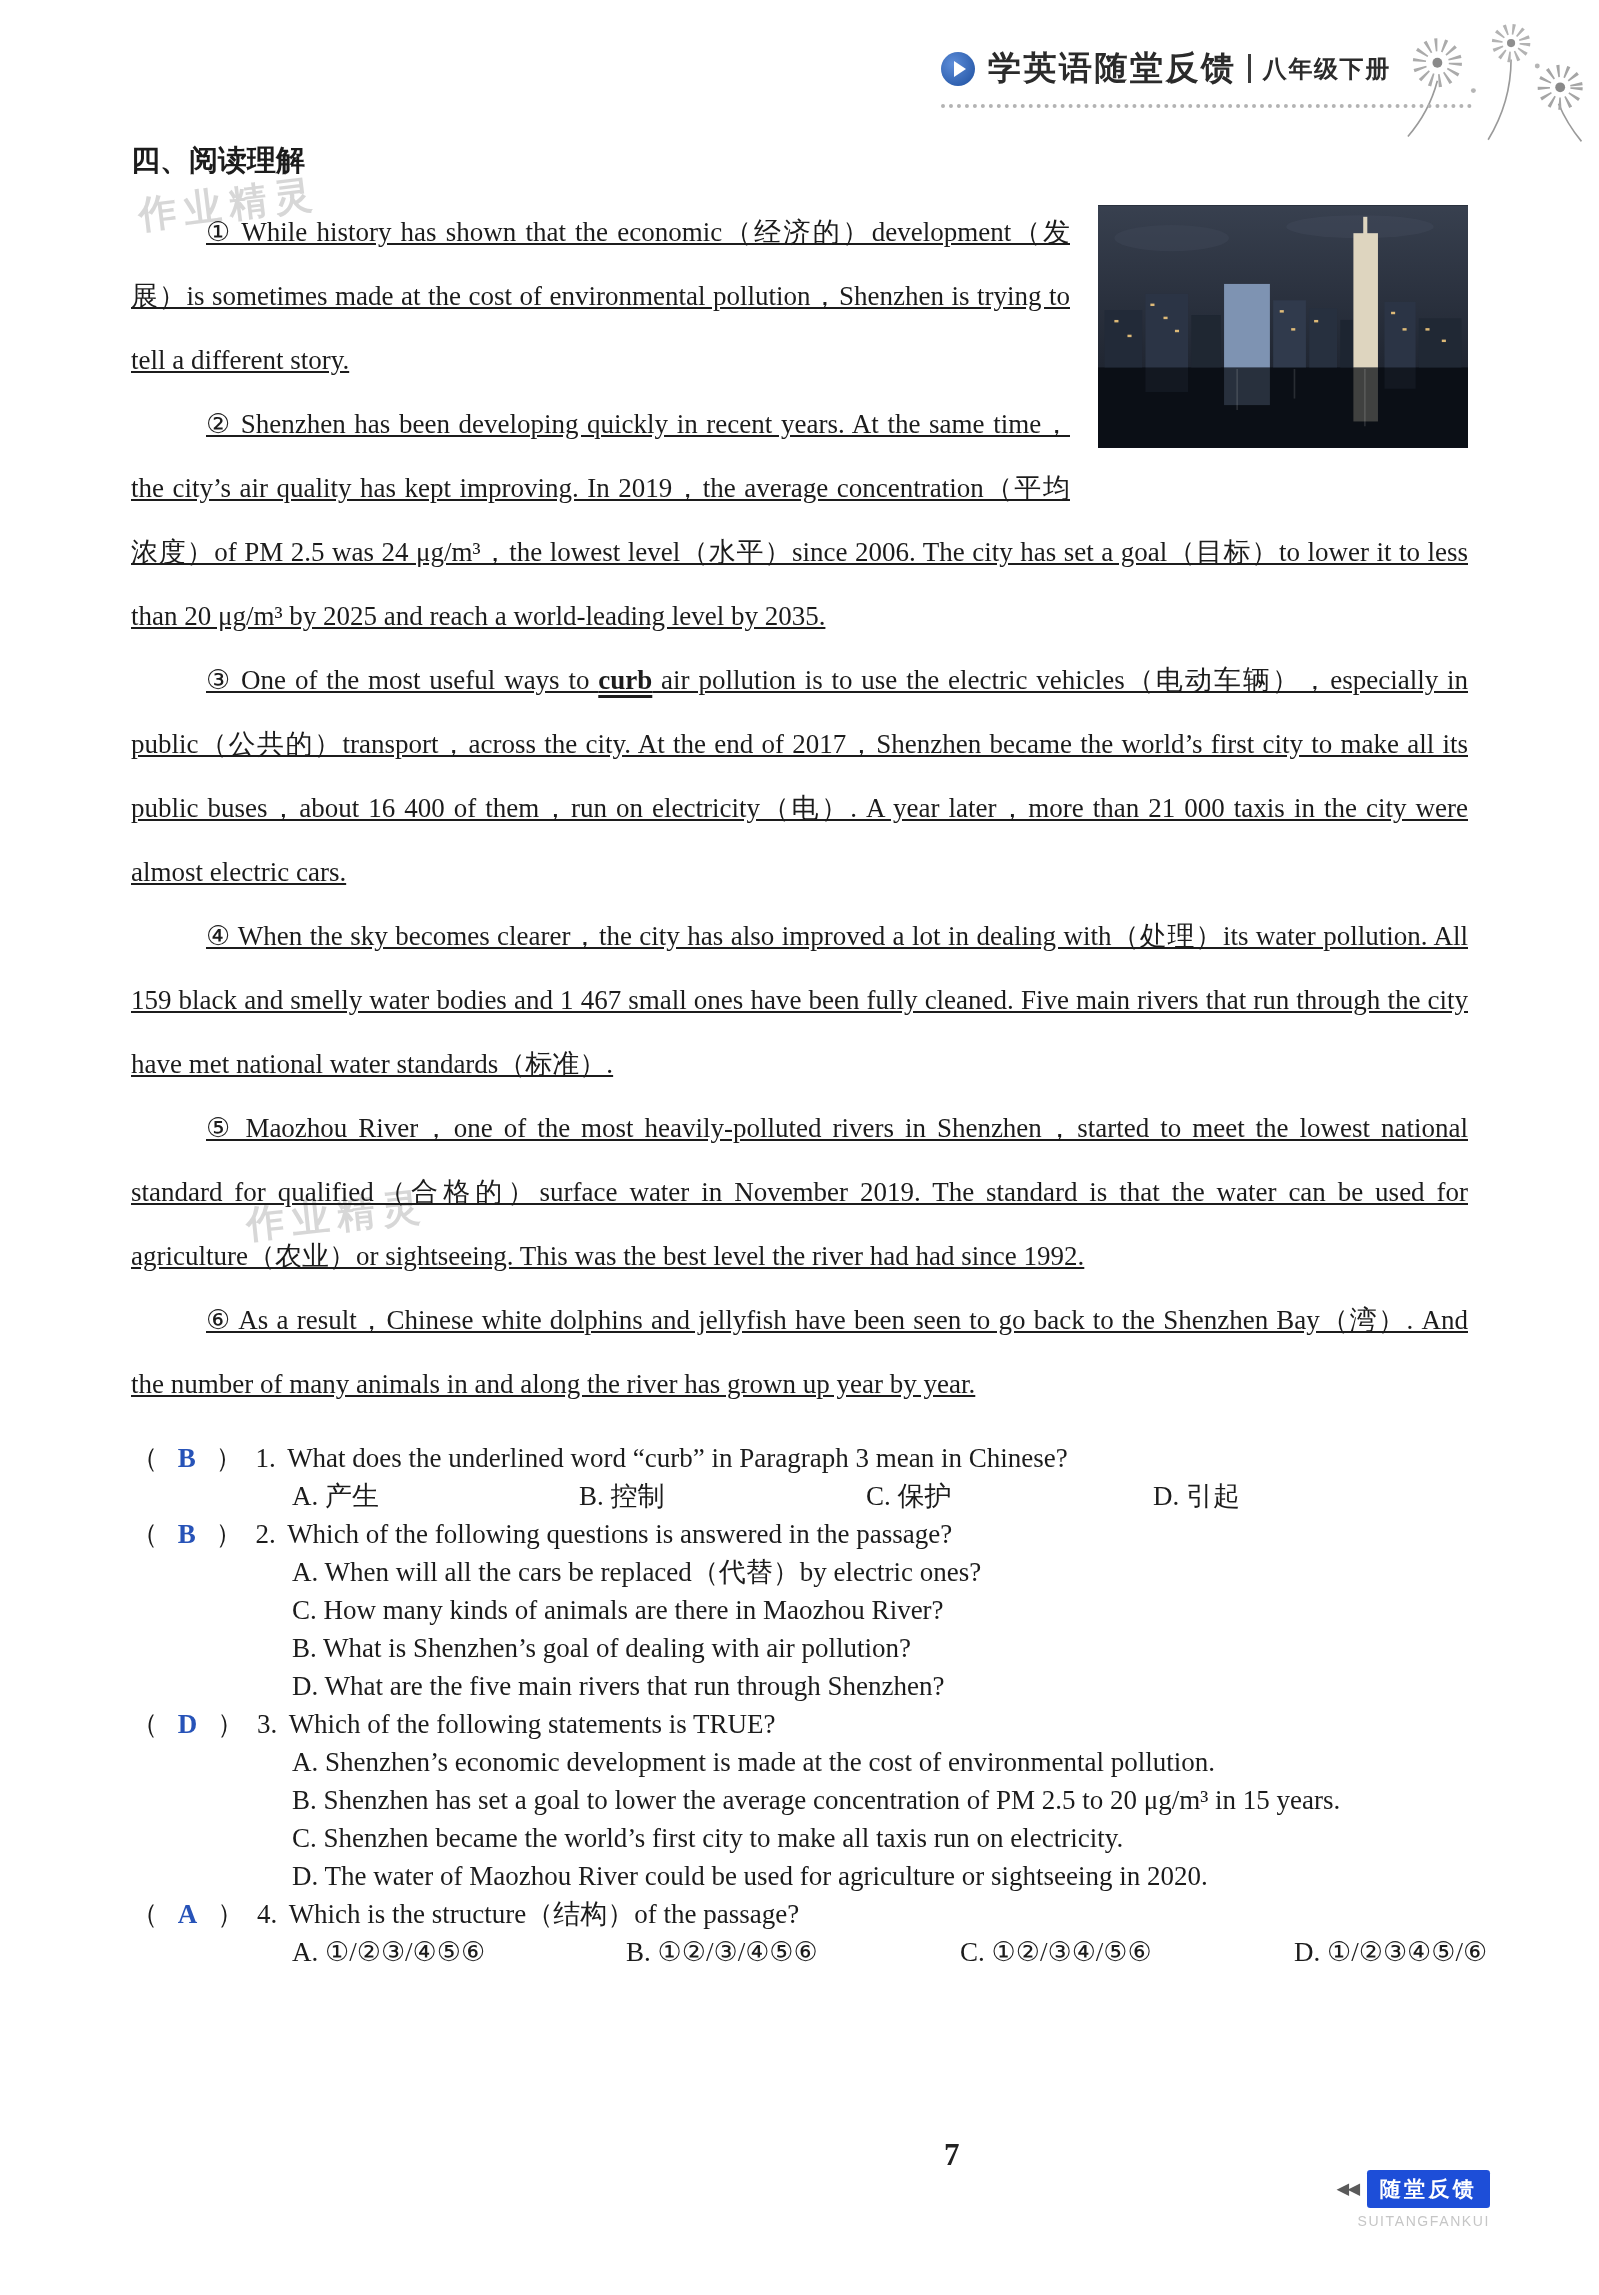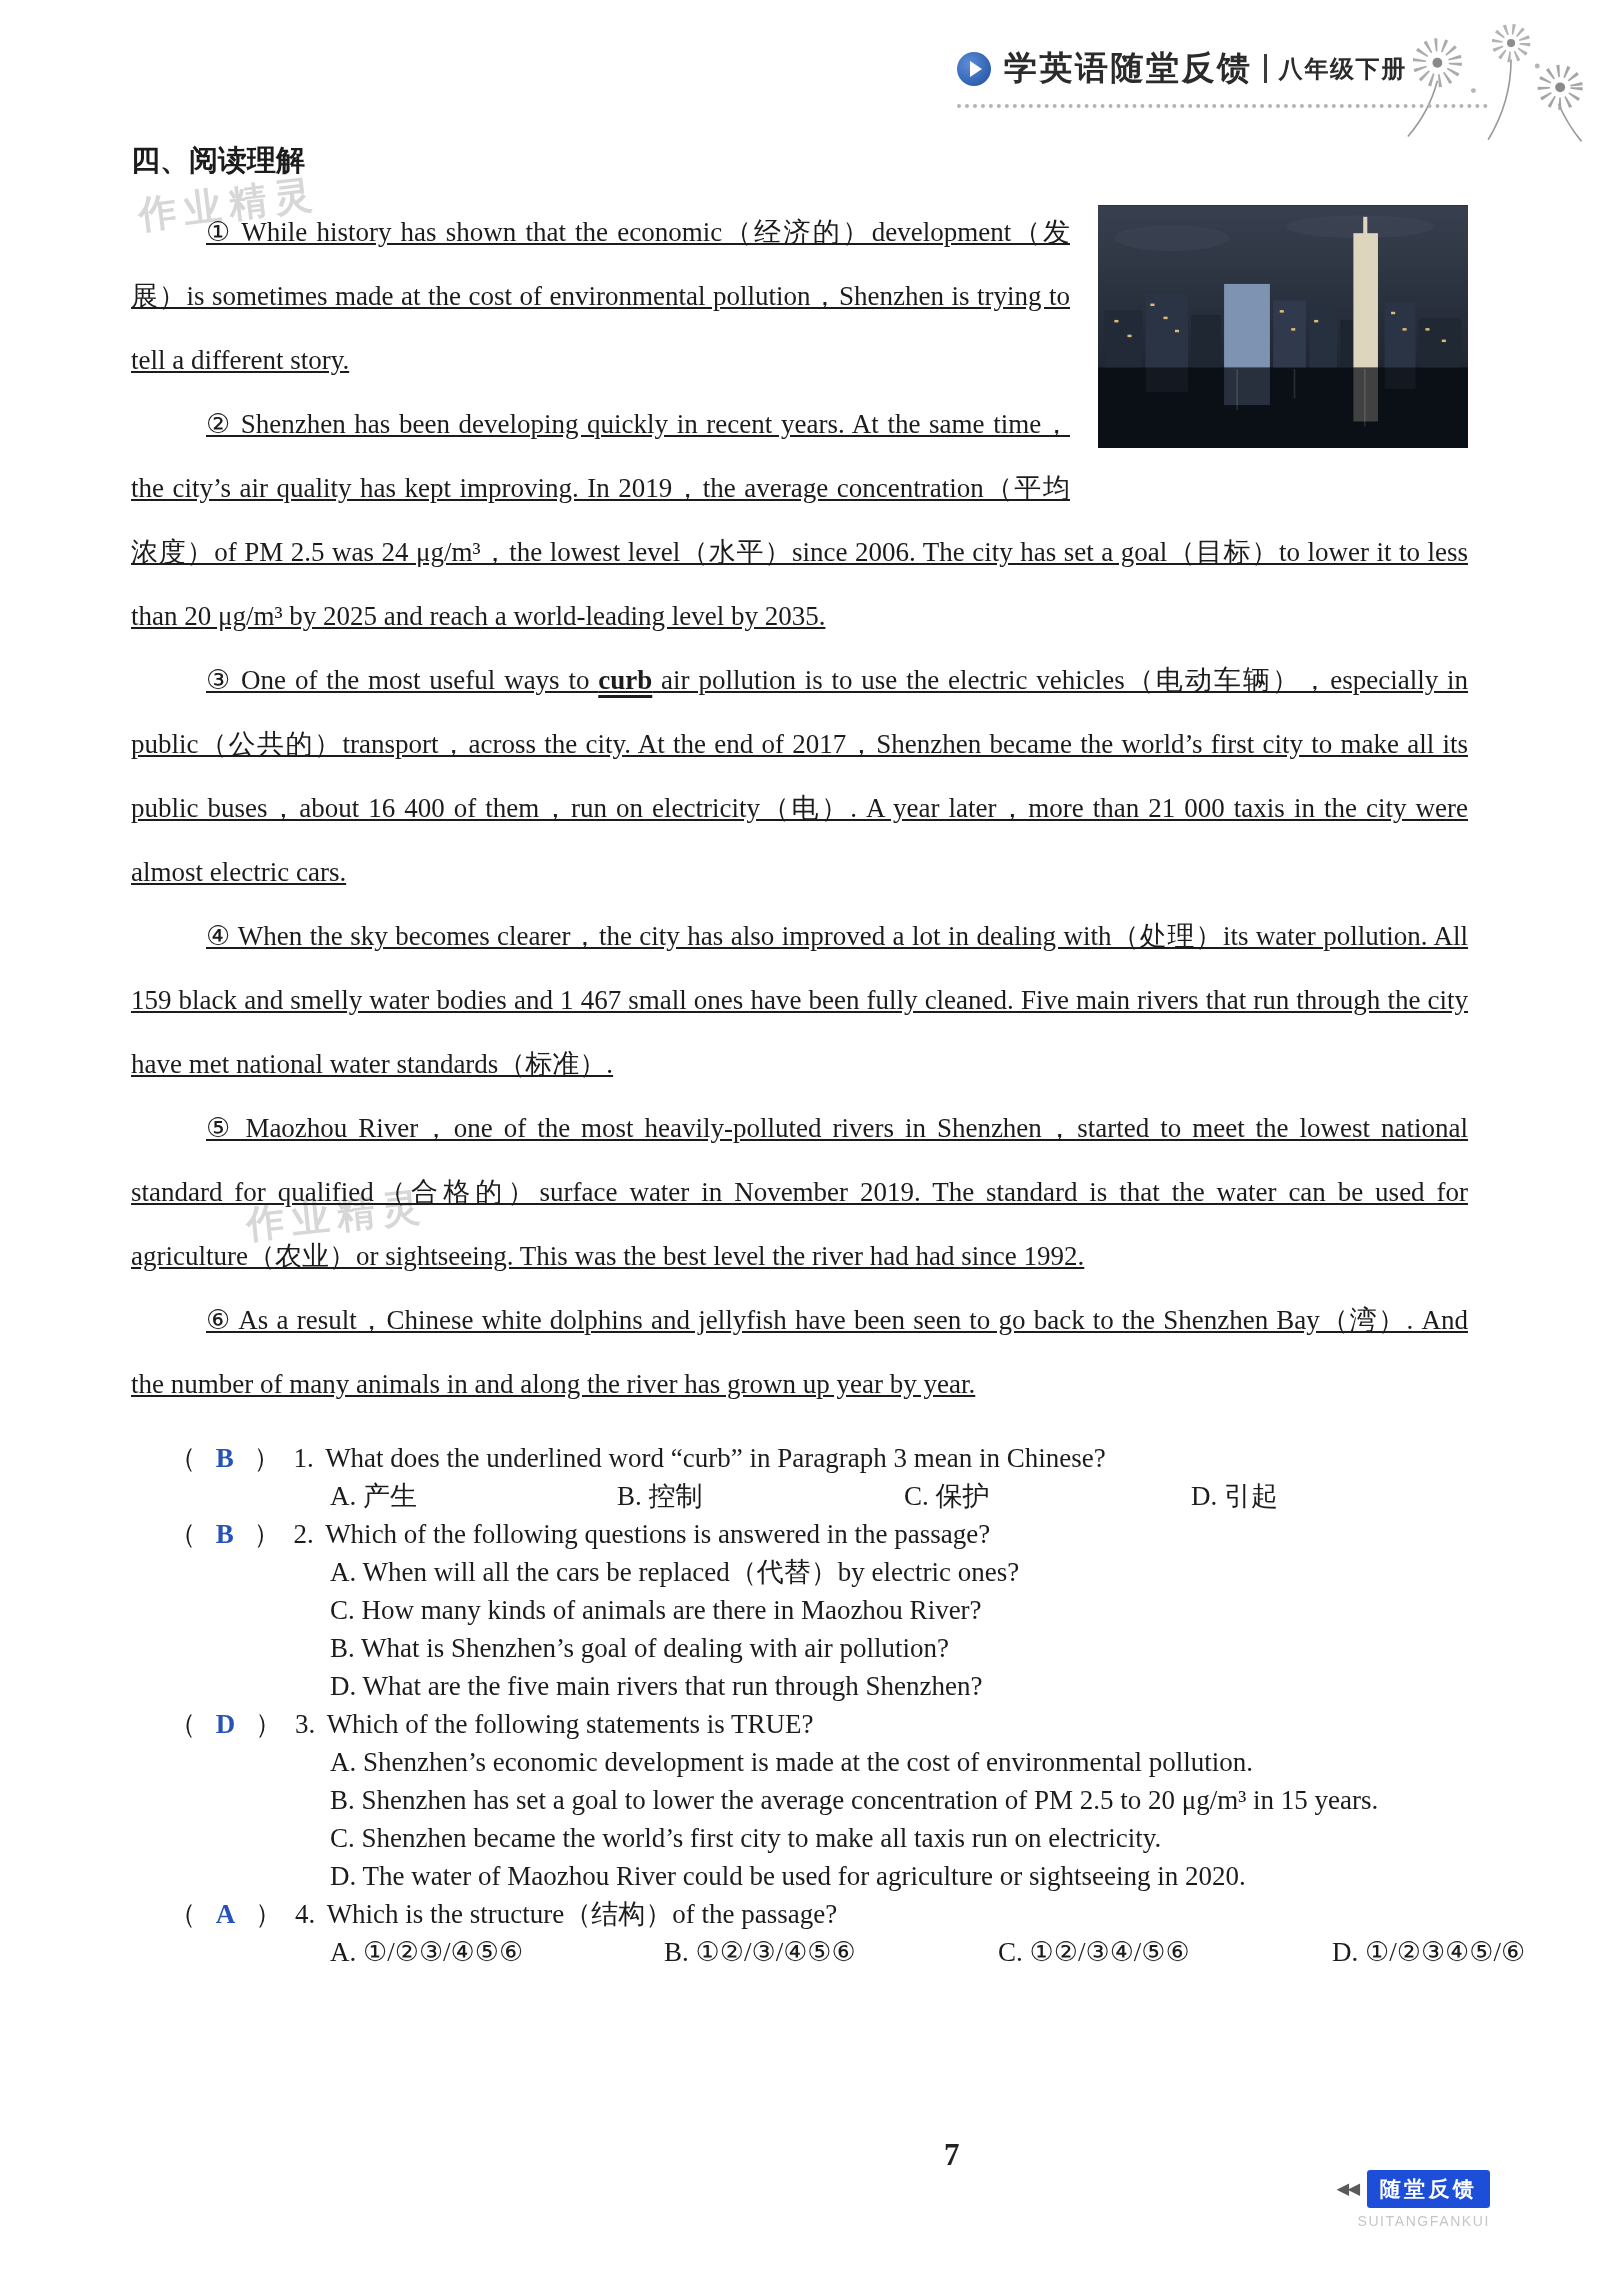--- a/index.html
+++ b/index.html
@@ -6,21 +6,21 @@
   .page{
     position:relative;
     width:1600px;height:2295px;
     background:#ffffff;
     overflow:hidden;
     font-family:"Liberation Serif","DejaVu Serif",serif;
     color:#1c1c1c;
   }
 
   
-  .header{position:absolute;top:46px;right:112px;width:531px;}
+  .header{position:absolute;top:46px;right:128px;width:531px;}
   .brand{display:flex;align-items:center;justify-content:flex-start;}
   .brand-icon{
     flex:0 0 auto;width:34px;height:34px;border-radius:50%;
     background:radial-gradient(circle at 35% 35%,#5d8dd9,#1c4e9e);
     position:relative;margin-right:13px;
   }
   .brand-icon .tri{
     position:absolute;left:13px;top:9px;width:0;height:0;
     border-left:12.3px solid #ffffff;
     border-top:8.2px solid transparent;
@@ -62,21 +62,21 @@
     background:#10141c;
   }
   .city-photo svg{display:block;width:100%;height:100%;}
   .para{
     margin:0;font-size:27px;line-height:64px;
     text-align:justify;text-indent:75px;text-decoration:underline;
   }
   .curb{font-weight:bold;text-decoration:underline;text-decoration-thickness:2.5px;text-underline-offset:5.7px;}
 
   
-  .questions{margin-top:23px;margin-left:38px;}
+  .questions{margin-top:23px;}
   .q-line{margin:0;font-size:27px;line-height:38px;white-space:nowrap;}
   .q-answer{color:#2753b8;font-weight:bold;padding:0 19.7px;}
   .q-number{margin:0 11.5px 0 13px;}
   .opts{margin-left:161px;font-size:27px;line-height:38px;}
   .opt-block{padding-left:48px;text-indent:-48px;text-align:justify;}
   .opts-row{margin-left:161px;display:flex;font-size:27px;line-height:38px;}
   .opts-row .opt{width:287px;flex:0 0 auto;white-space:nowrap;}
   .opts-row .opt:last-child{width:auto;}
   .opts-row.wide .opt{width:334px;}
   .opts-row.wide .opt:last-child{width:auto;}

